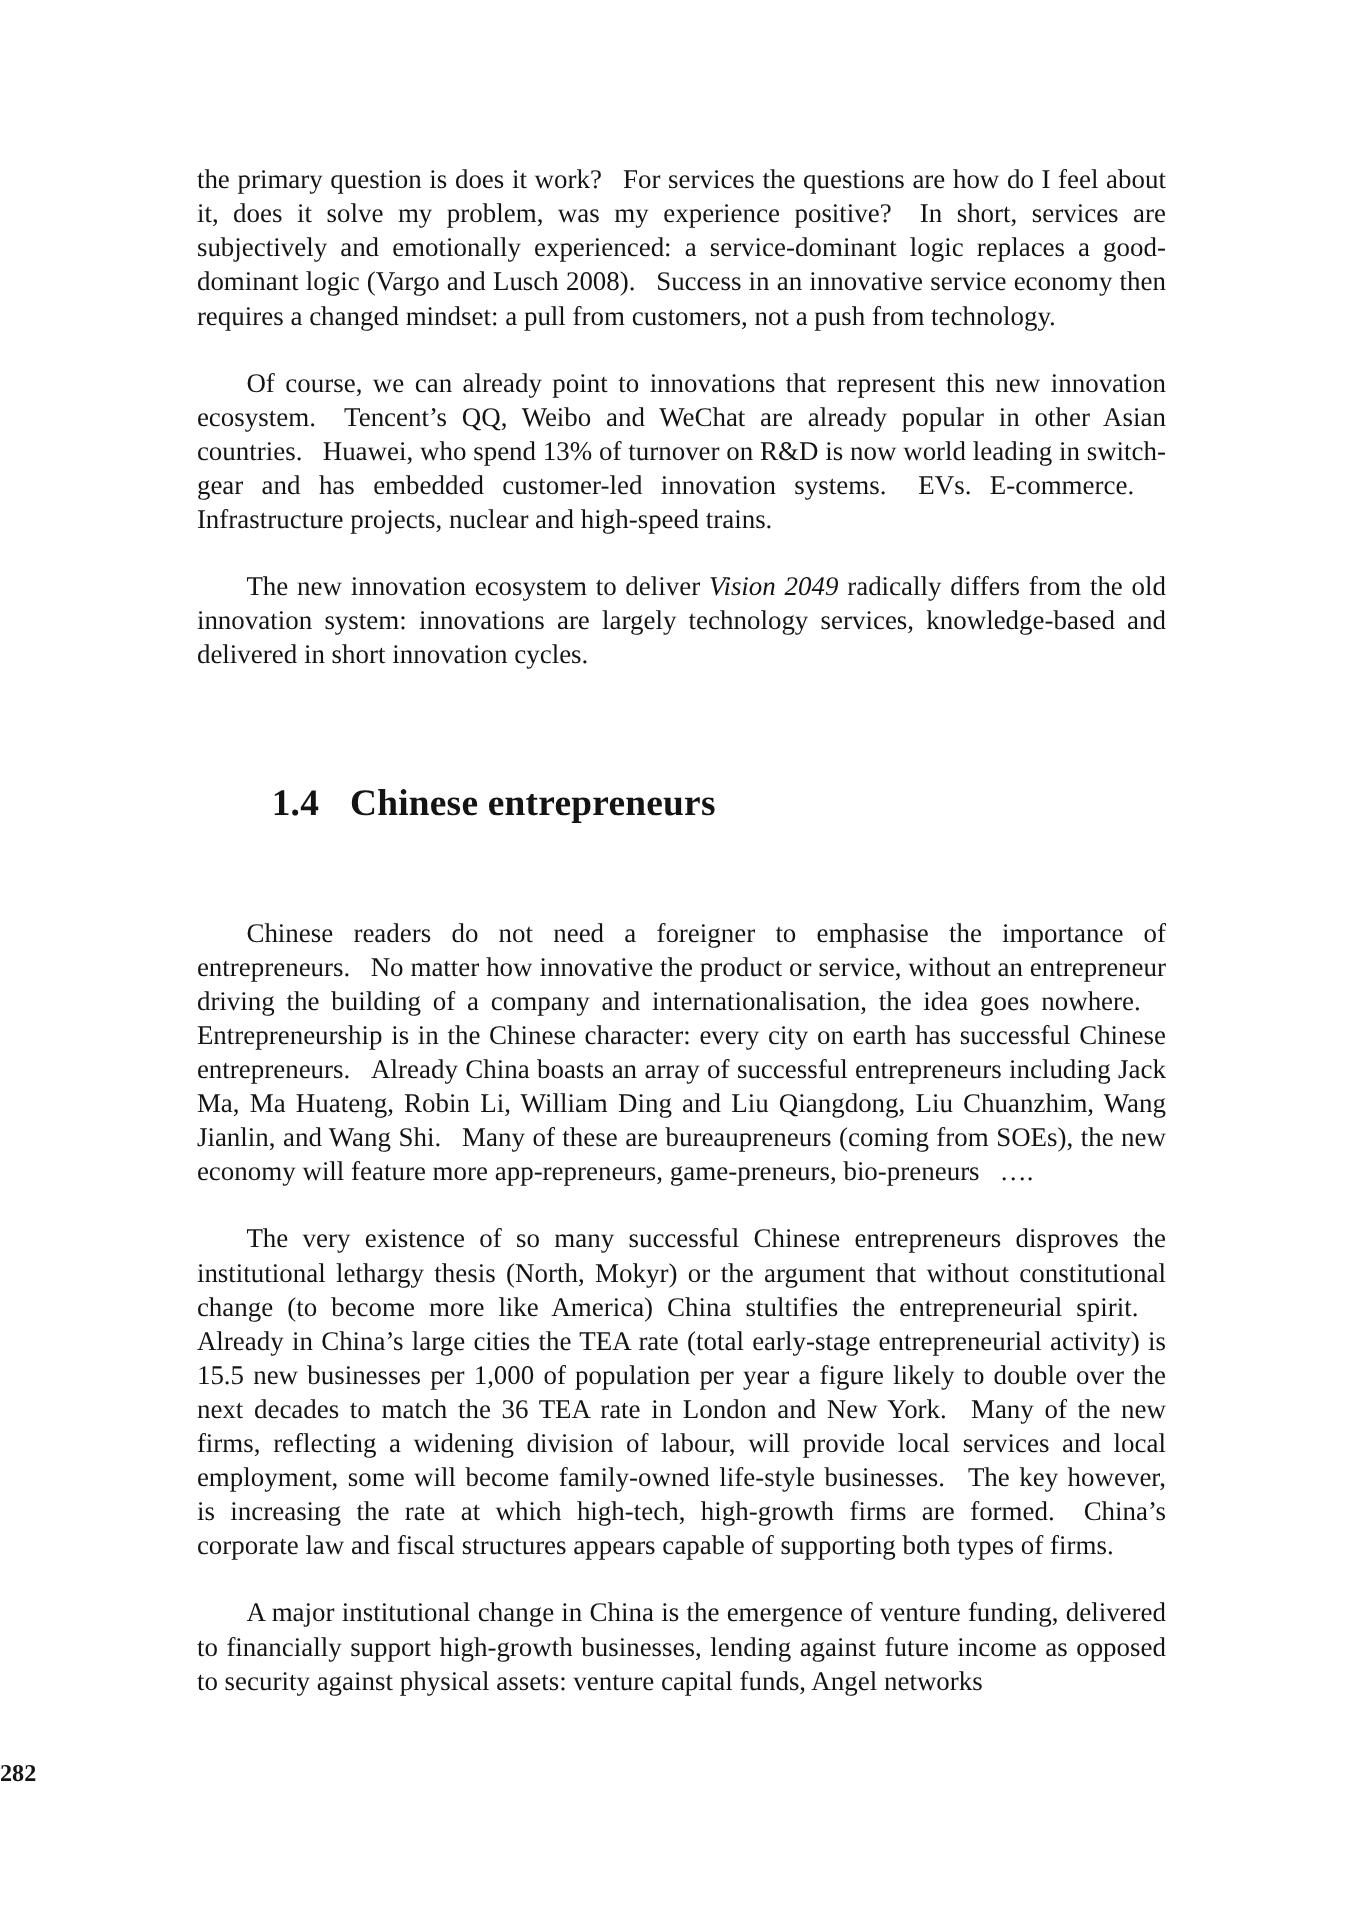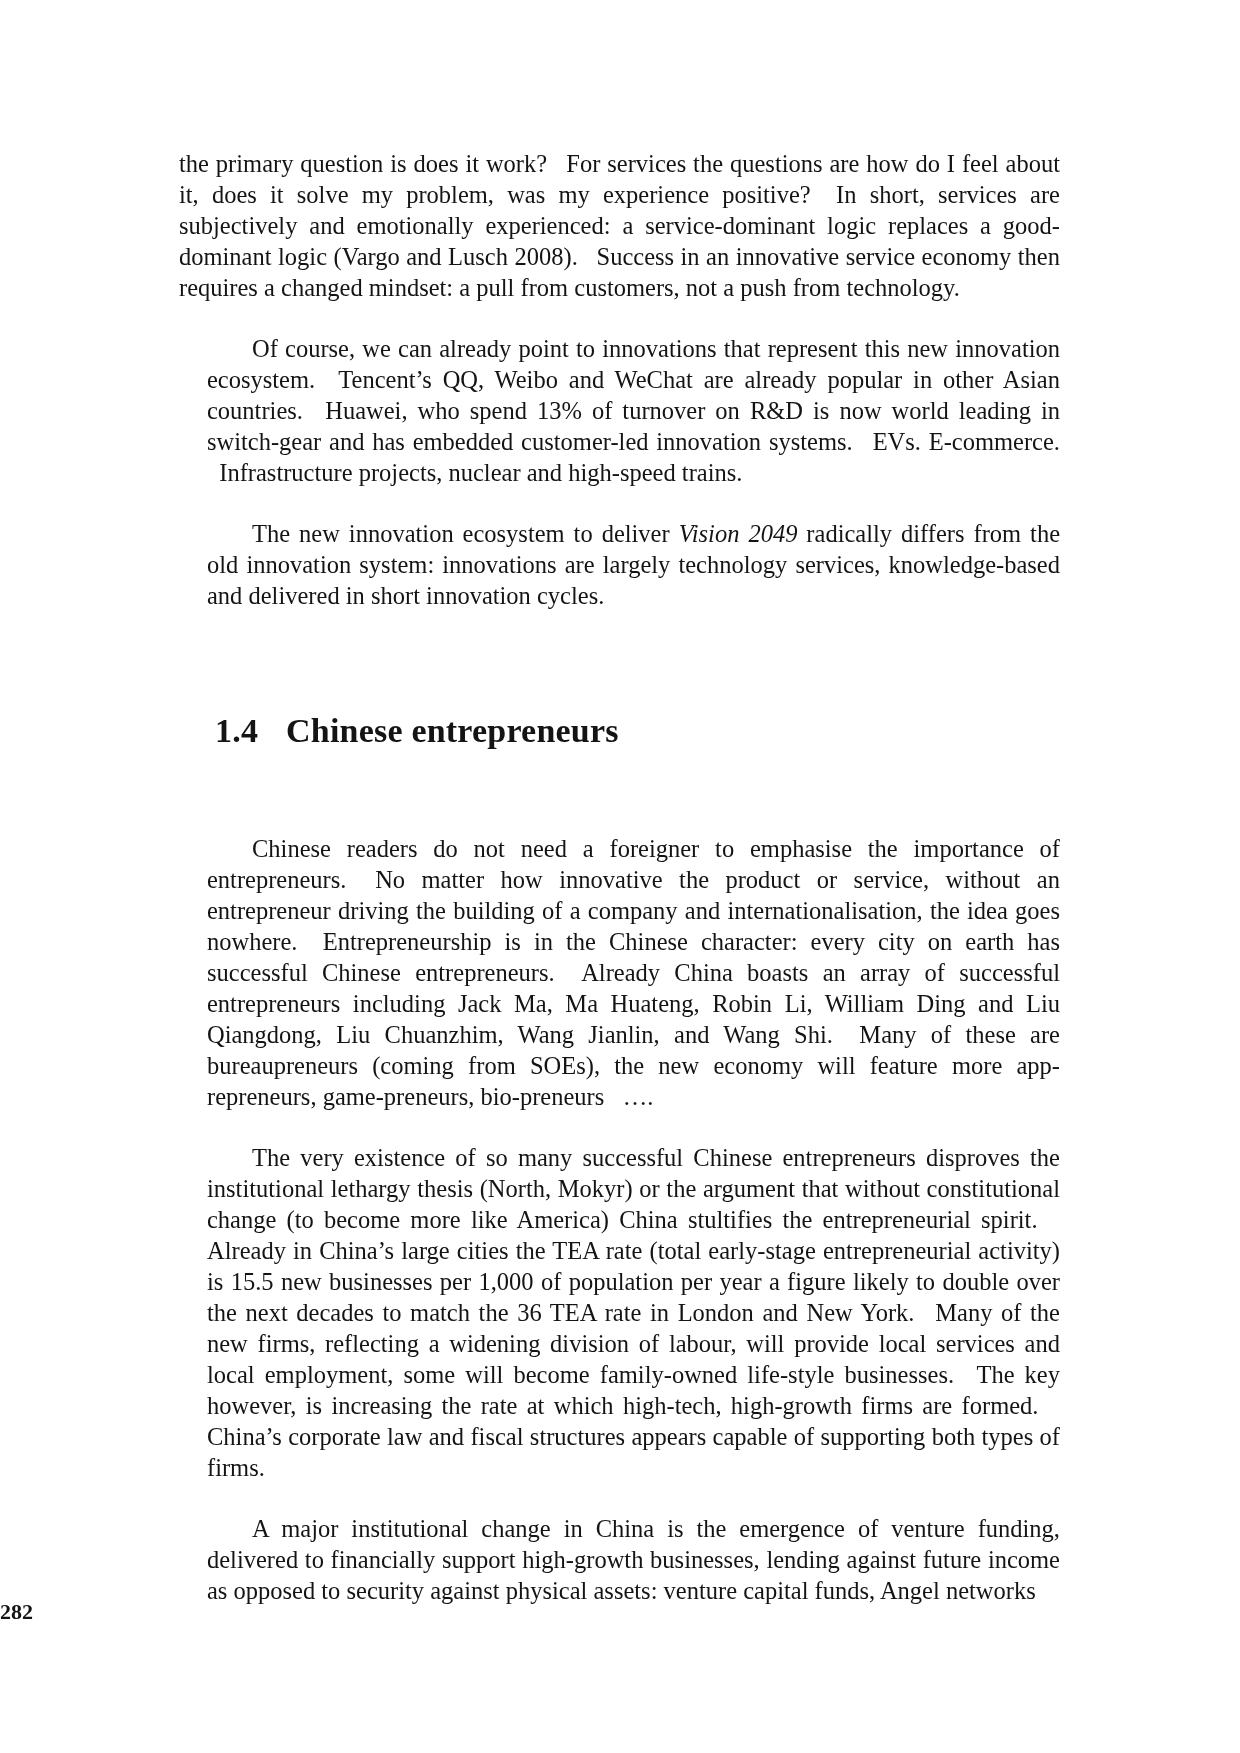--- a/index.html
+++ b/index.html
@@ -23,35 +23,34 @@
     width: 881px;
     font-size: 24.5px;
     line-height: 31px;
     text-align: justify;
   }
   .textblock p {
     margin: 0 0 30px 0;
   }
   .textblock p.indent {
     text-indent: 45px;
-    margin-left: 28px;
   }
   .textblock p:last-child {
     margin-bottom: 0;
   }
   .run-italic {
     font-style: italic;
   }
   h2.section-heading {
     font-size: 34px;
     line-height: 40px;
     font-weight: bold;
     text-align: left;
     text-indent: 0;
-    margin: 100px 0 82px 36px;
+    margin: 100px 0 82px 68px;
     letter-spacing: 0.2px;
   }
   h2.section-heading .section-num {
     margin-right: 28px;
   }
   .page-number {
     position: absolute;
     top: 1598px;
     left: 0;
     width: 100%;

